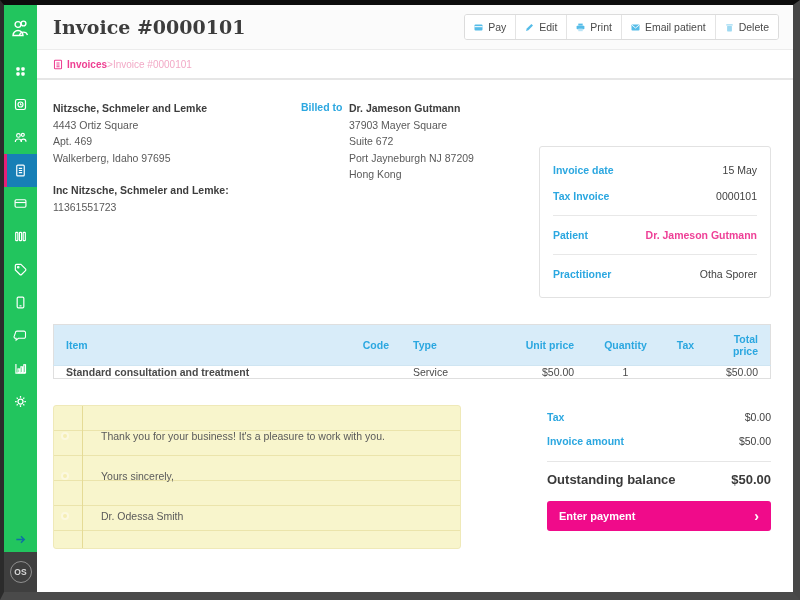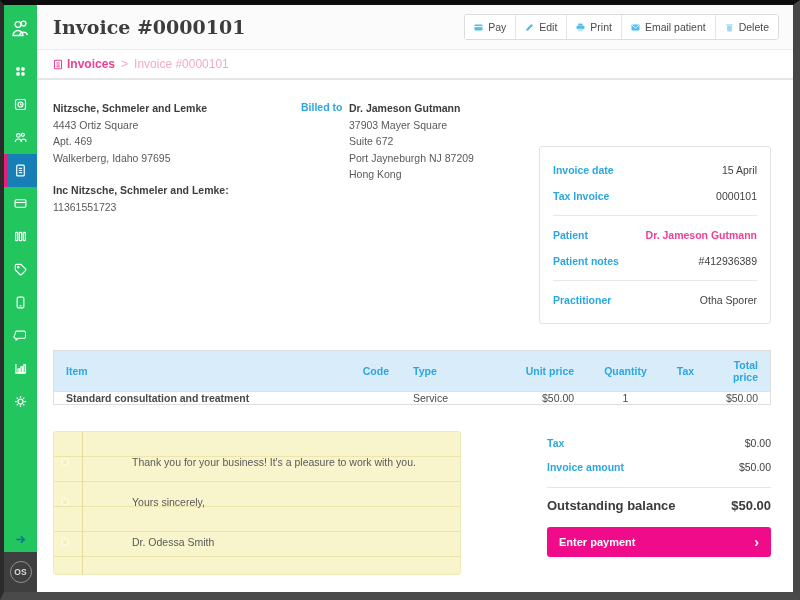--- a/index.html
+++ b/index.html
@@ -27,21 +27,21 @@
   .main { flex:1; display:flex; flex-direction:column; background:#fff; min-width:0; }
   .topbar { height:45px; background:#fbfbfb; border-bottom:1px solid #ececec;
     display:flex; align-items:center; padding:0 14px 0 16px; flex-shrink:0; }
   .page-title { font-family:"DejaVu Serif", serif; font-size:19px; font-weight:700; color:#3d3d3d; flex:1; }
   .actions { display:flex; border:1px solid #dcdcdc; border-radius:3px; overflow:hidden; background:#fff; }
   .action-btn { display:flex; align-items:center; gap:5px; padding:6px 9px; background:#fff; border:none;
     border-right:1px solid #e4e4e4; font-size:10.5px; color:#4a4a4a; font-family:inherit; cursor:pointer; white-space:nowrap; }
   .action-btn:last-child { border-right:none; }
 
   .breadcrumb-bar { height:30px; background:#fff; border-bottom:2px solid #e6e6e6;
-    display:flex; align-items:center; padding:0 16px; gap:6px; font-size:12px; flex-shrink:0; }
+    display:flex; align-items:center; padding:0 16px; font-size:10px; flex-shrink:0; }
   .bc-root { color:#ee3f92; font-weight:700; display:flex; align-items:center; gap:4px; cursor:pointer; }
   .bc-sep, .bc-current { color:#f2a9c6; }
 
   .content { flex:1; padding:20px 22px 0 16px; overflow:hidden; }
 
   
   .row1 { display:flex; margin-bottom:26px; }
   .label-blue { color:#2ba7e0; font-weight:700; font-size:10.5px; }
   .from-block { display:flex; width:248px; flex-shrink:0; }
   .from-block .label-blue { width:40px; padding-top:1px; }
@@ -69,21 +69,21 @@
 
   
   .row3 { display:flex; align-items:flex-start; }
   .notepad { width:408px; border:1px solid #efe9b8; border-radius:3px; position:relative;
     padding:10px 0 12px; flex-shrink:0;
     background:repeating-linear-gradient(#f8f5cc 0 24px, #ebe4ab 24px 25px); }
   .pad-margin-line { position:absolute; top:0; bottom:0; left:28px; width:1px; background:#e5db96; }
   .note-row { height:40px; display:flex; align-items:center; position:relative; padding-left:47px; }
   .note-bullet { position:absolute; left:7px; width:8px; height:8px; border-radius:50%;
     background:#f5eeb4; border:2px solid #fbf8e0; }
-  .note-text { font-size:10.5px; color:#5a5a5a;margin-left:31px; }
+  .note-text { font-size:10.5px; color:#5a5a5a; }
 
   .totals { margin-left:auto; width:224px; flex-shrink:0; }
   .t-row { display:flex; justify-content:space-between; align-items:center; padding:6px 0; font-size:10.5px; }
   .t-value { color:#3f3f3f; }
   .t-divider { border-top:1px solid #e6e6e6; margin:8px 0 6px; }
   .outstanding { display:flex; justify-content:space-between; align-items:center;
     font-size:13px; font-weight:700; color:#3a3a3a; padding:4px 0 14px; }
   .pay-btn { width:100%; background:#f00b8a; color:#fff; border:none; border-radius:3px; height:30px;
     display:flex; align-items:center; justify-content:space-between; padding:0 12px;
     font-weight:700; font-size:11px; font-family:inherit; cursor:pointer; }
@@ -308,34 +308,30 @@
             <div>37903 Mayer Square</div>
             <div>Suite 672</div>
             <div>Port Jayneburgh NJ 87209</div>
             <div>Hong Kong</div>
           </div>
         </div>
 
         <div class="info-box">
           <div class="info-row">
             <span class="label-blue">Invoice date</span>
-            <span class="info-value">15 April</span>
+            <span class="info-value">15 May</span>
           </div>
           <div class="info-row">
             <span class="label-blue">Tax Invoice</span>
             <span class="info-value">0000101</span>
           </div>
           <div class="info-divider"></div>
           <div class="info-row">
             <span class="label-blue">Patient</span>
             <span class="link-pink">Dr. Jameson Gutmann</span>
-          </div>
-          <div class="info-row">
-            <span class="label-blue">Patient notes</span>
-            <span class="info-value">#412936389</span>
           </div>
           <div class="info-divider"></div>
           <div class="info-row">
             <span class="label-blue">Practitioner</span>
             <span class="info-value">Otha Sporer</span>
           </div>
         </div>
       </div>
 
       <table class="items-table">

